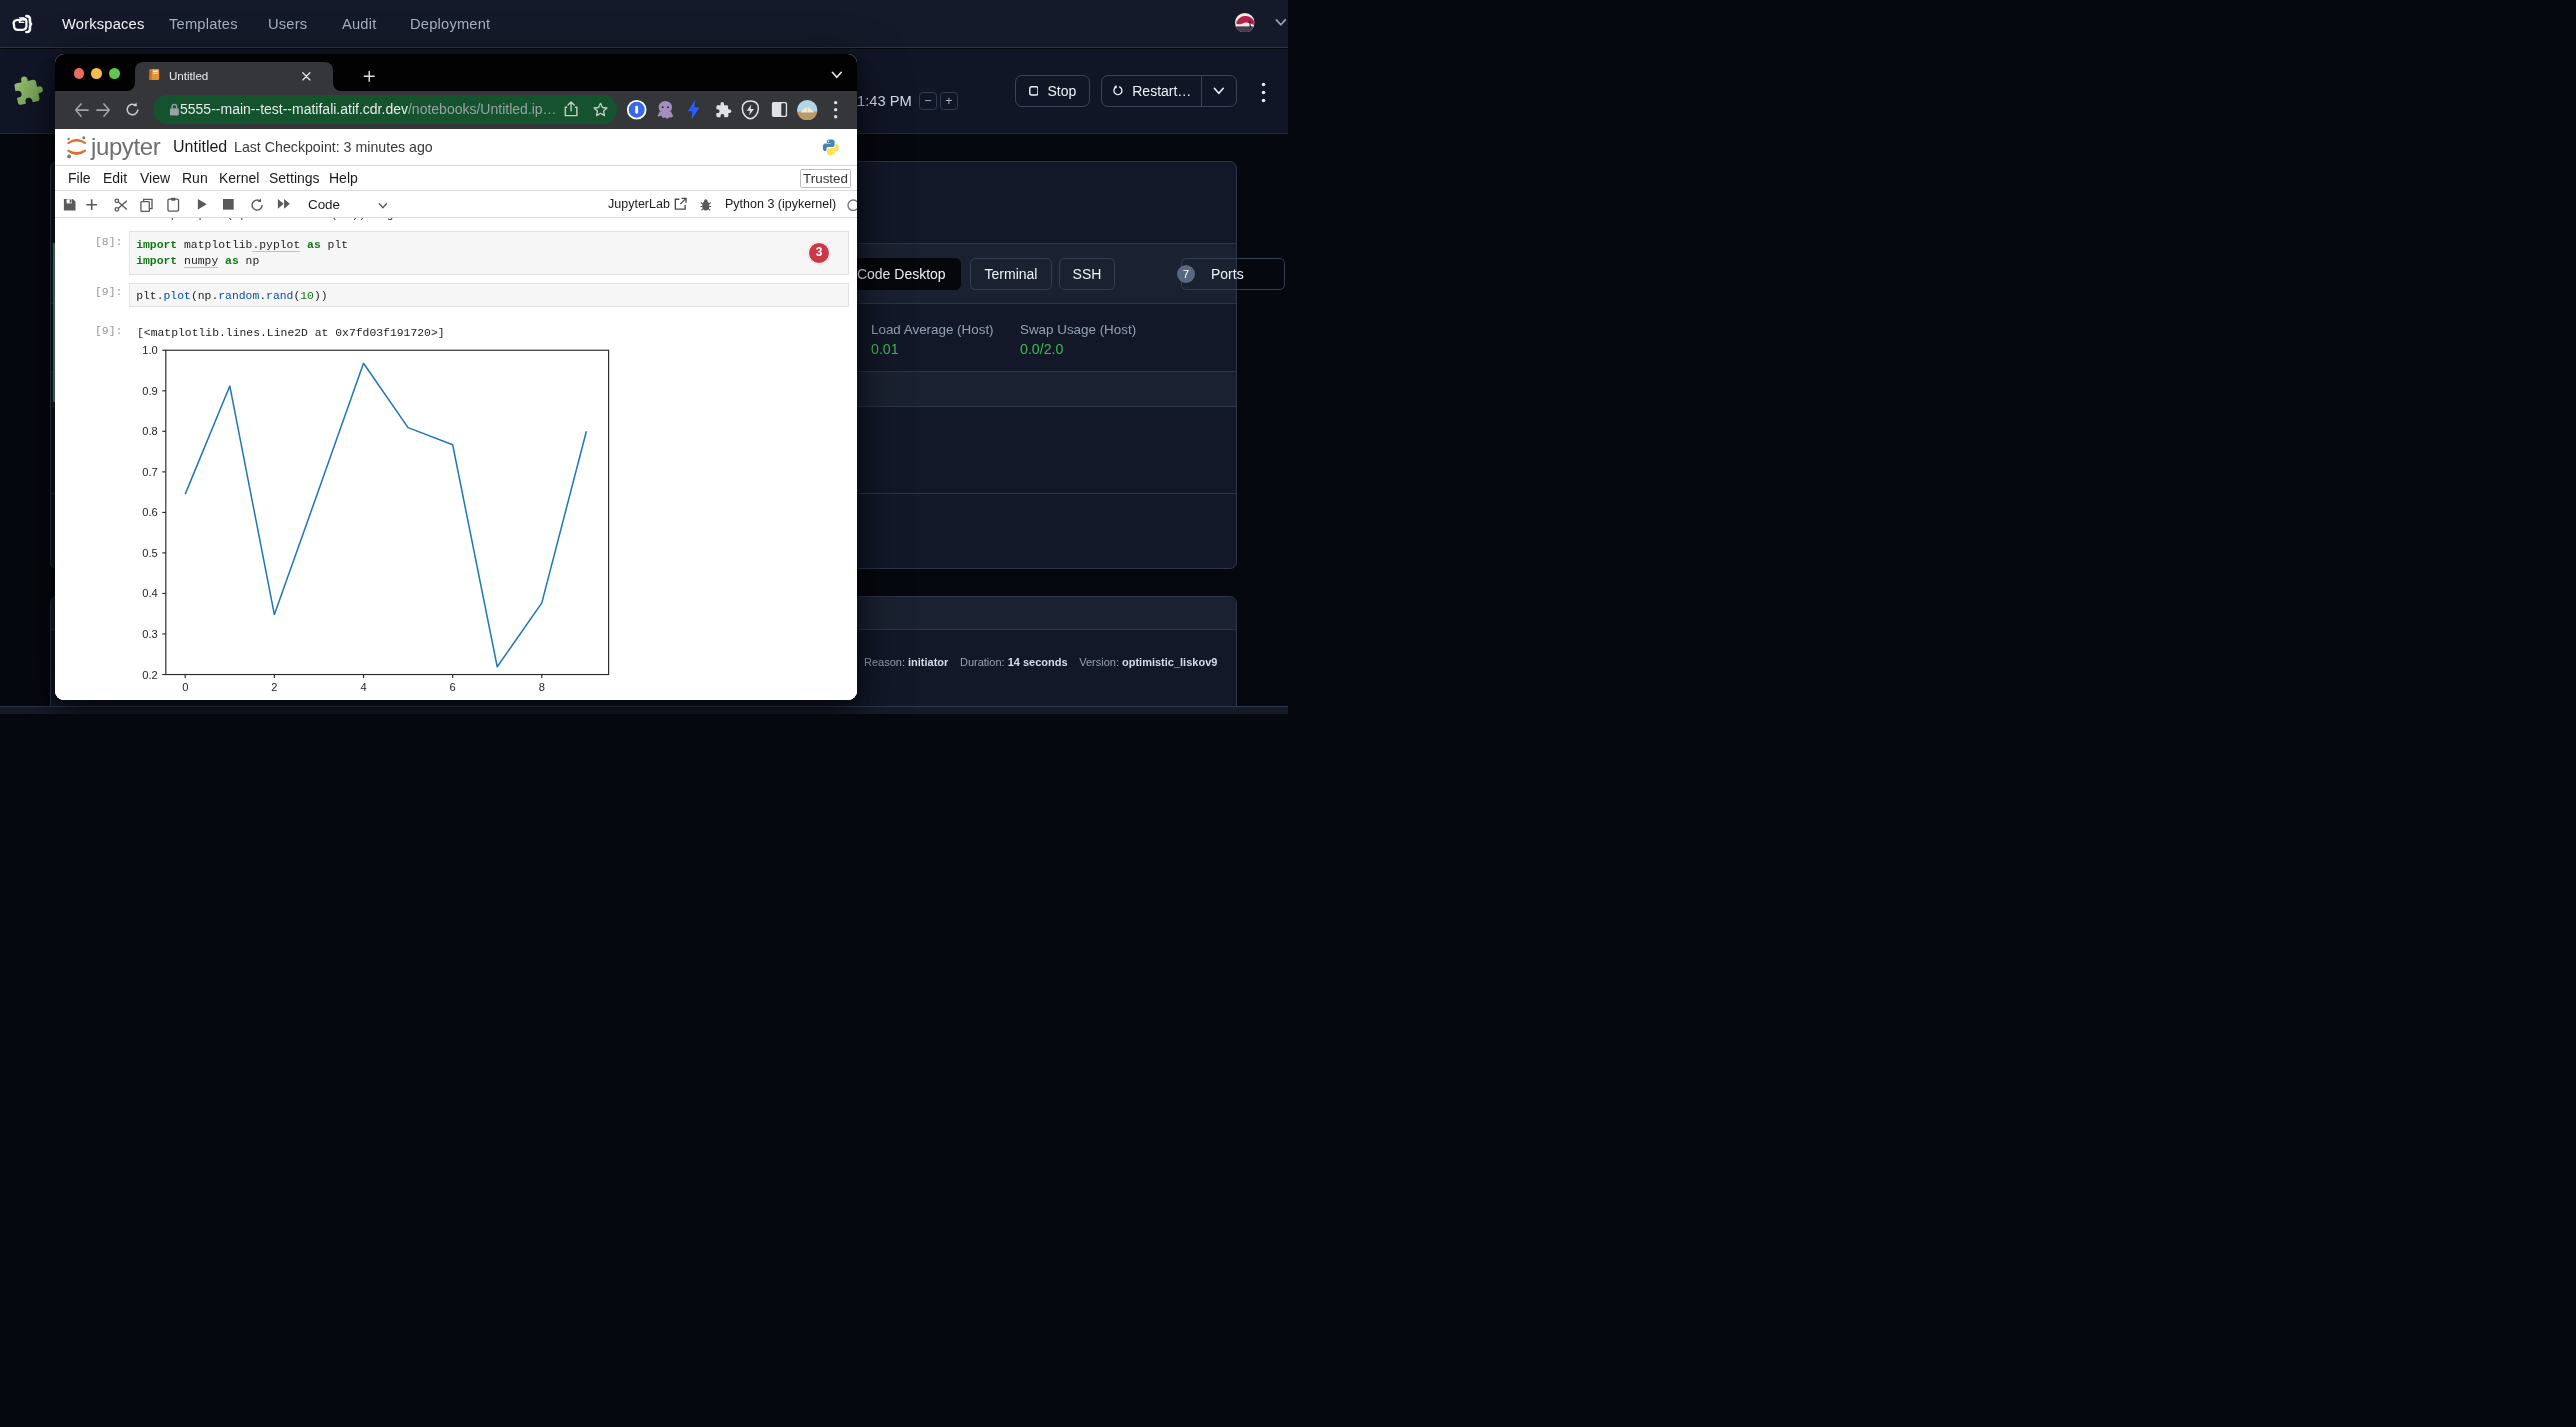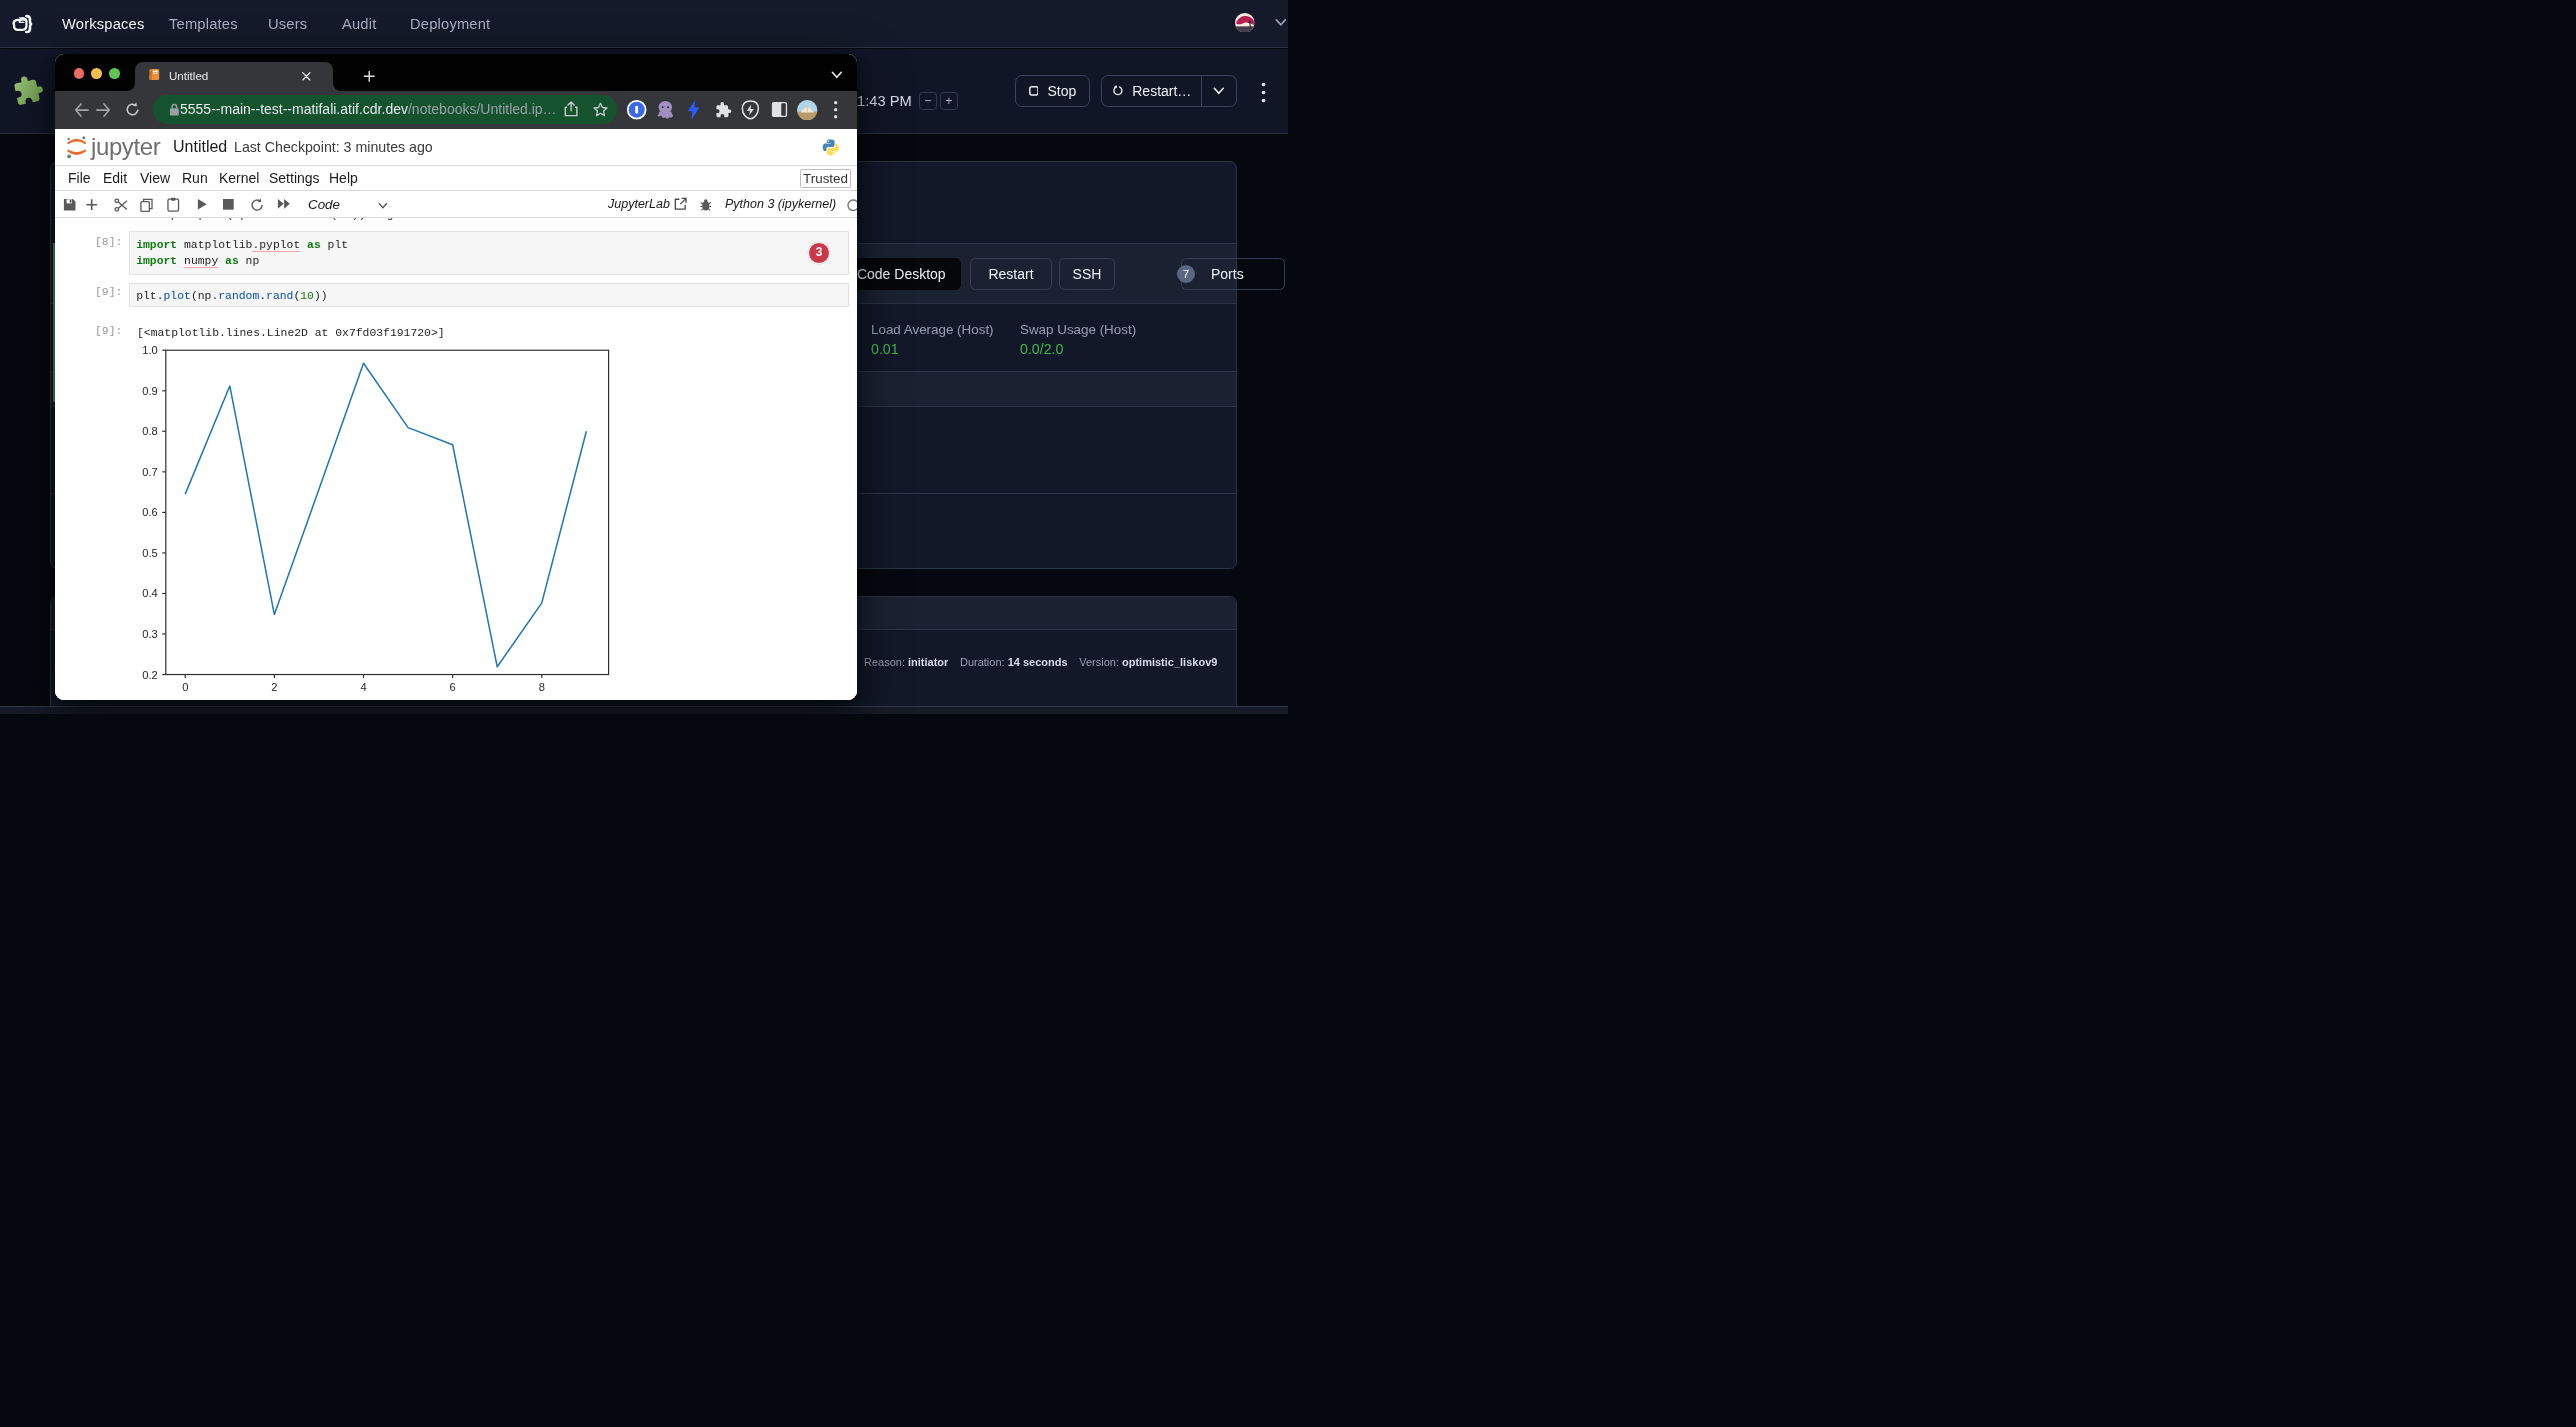--- a/index.html
+++ b/index.html
@@ -33,21 +33,21 @@
 #tabstrip { position:absolute; left:0; top:0; width:100%; height:37px; background:#020202; }
 .tl { position:absolute; top:14px; width:10.7px; height:10.7px; border-radius:50%; }
 #tab { position:absolute; left:80px; top:7.6px; width:198px; height:29px; background:#35363a; border-radius:8px 8px 0 0; }
 #toolbar { position:absolute; left:0; top:37px; width:100%; height:38px; background:#35363a; }
 #pill { position:absolute; left:98px; top:4px; width:464px; height:28.5px; background:#14532d; border-radius:14.2px; }
 
 #content { position:absolute; left:0; top:75px; width:100%; height:571px; background:#fff; }
 #jhead { position:absolute; left:0; top:0; width:100%; height:37px; border-bottom:0.9px solid #d9d9d9; }
 #jmenu { position:absolute; left:0; top:37px; width:100%; height:25px; border-bottom:0.9px solid #d9d9d9; }
 .mitem { position:absolute; top:0; height:25px; line-height:25px; font-size:14px; color:#1a1a1a; }
-#jtool { position:absolute; left:0; top:63px; width:100%; height:26px; border-bottom:0.9px solid #d9d9d9;font-style:italic; }
+#jtool { position:absolute; left:0; top:63px; width:100%; height:26px; border-bottom:0.9px solid #d9d9d9; }
 #nb { position:absolute; left:0; top:89px; width:100%; height:483px; background:#fff; overflow:hidden; }
 .mono { font-family:"Liberation Mono", monospace; }
 .celllbl { position:absolute; font-family:"Liberation Mono", monospace; font-size:11.4px; color:#989898; }
 .cellbox { position:absolute; left:74px; width:720px; background:#f6f6f6; border:0.9px solid #e2e2e2; }
 .code { font-family:"Liberation Mono", monospace; font-size:11.4px; line-height:16px; color:#1f1f1f; white-space:pre; }
 .kw { color:#107a10; font-weight:bold; }
 .prop { color:#0550ae; }
 .num { color:#107a10;text-align:center; }
 </style>
 </head>
@@ -120,21 +120,21 @@
       <circle cx="4" cy="22" r="2" fill="#e8ecf2"></circle>
   </svg>
 </div>
 
 <div class="card" id="card1">
   <div class="strip" style="top:81px;height:61px"></div>
   <div class="divline" style="top:209px"></div>
   <div class="strip" style="top:209px;height:36px"></div>
   <div class="divline" style="top:331px"></div>
   <div class="appbtn" style="left:768px;width:142px;background:#05070b;border-color:#05070b">VS Code Desktop</div>
-  <div class="appbtn" style="left:919px;width:82px">Restart</div>
+  <div class="appbtn" style="left:919px;width:82px">Terminal</div>
   <div class="appbtn" style="left:1008px;width:56px">SSH</div>
   <div class="appbtn" style="left:1130px;width:104px;justify-content:flex-start;padding-left:29px">Ports</div>
   <div class="abs" style="left:1126px;top:103px;width:18px;height:18px;border-radius:50%;background:#5a6780;color:#fff;font-size:11.6px;text-align:center;line-height:18px">7</div>
   <div class="metlbl" style="left:820px;top:160px">Load Average (Host)</div>
   <div class="metval" style="left:820px;top:179px">0.01</div>
   <div class="metlbl" style="left:969px;top:160px">Swap Usage (Host)</div>
   <div class="metval" style="left:969px;top:179px">0.0/2.0</div>
 </div>
 
 <div class="card" id="card2">

